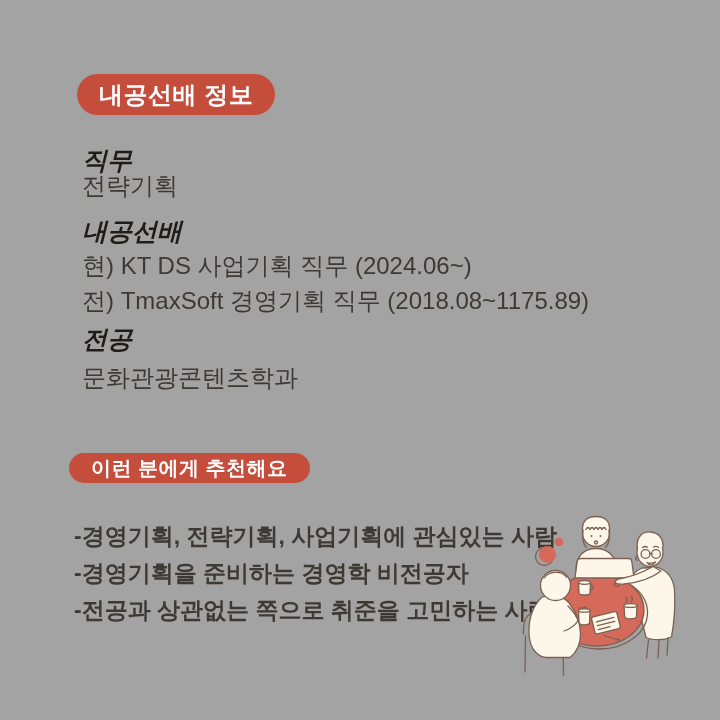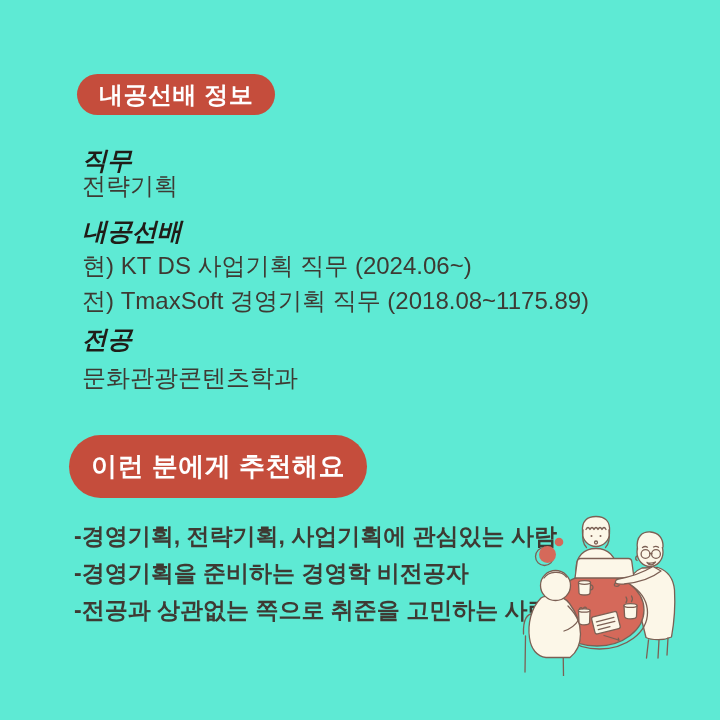--- a/index.html
+++ b/index.html
@@ -2,34 +2,34 @@
 <html><head>
 <meta charset="utf-8">
 <style>
   html,body{margin:0;padding:0;}
   body{
     width:720px;height:720px;
     background:#fcf7e8;
     font-family:"Liberation Sans","DejaVu Sans",sans-serif;
     position:relative;overflow:hidden;
   }
-  .page{position:absolute;inset:0;background:#5eead4;}
+  .page{position:absolute;inset:0;background:#a3a3a3;}
   .badge{
     position:absolute;
     background:#c54d3c;
     color:#ffffff;
     border-radius:999px;
     display:flex;align-items:center;
     padding:0 22px;
     font-weight:bold;
     letter-spacing:0.5px;
     white-space:nowrap;
   }
   .badge-1{left:77px;top:74px;height:41px;font-size:24px;}
-  .badge-2{left:69px;top:435px;height:63px;font-size:26px;}
+  .badge-2{left:69px;top:453px;height:30px;font-size:20px;}
   .label{
     position:absolute;left:82px;
     font-size:25px;font-weight:bold;color:#201d18;
     white-space:nowrap;line-height:28px;font-style:italic;
   }
   .value{
     position:absolute;left:82px;
     font-size:24px;font-weight:400;color:#3e3a33;
     white-space:nowrap;line-height:28px;
   }

